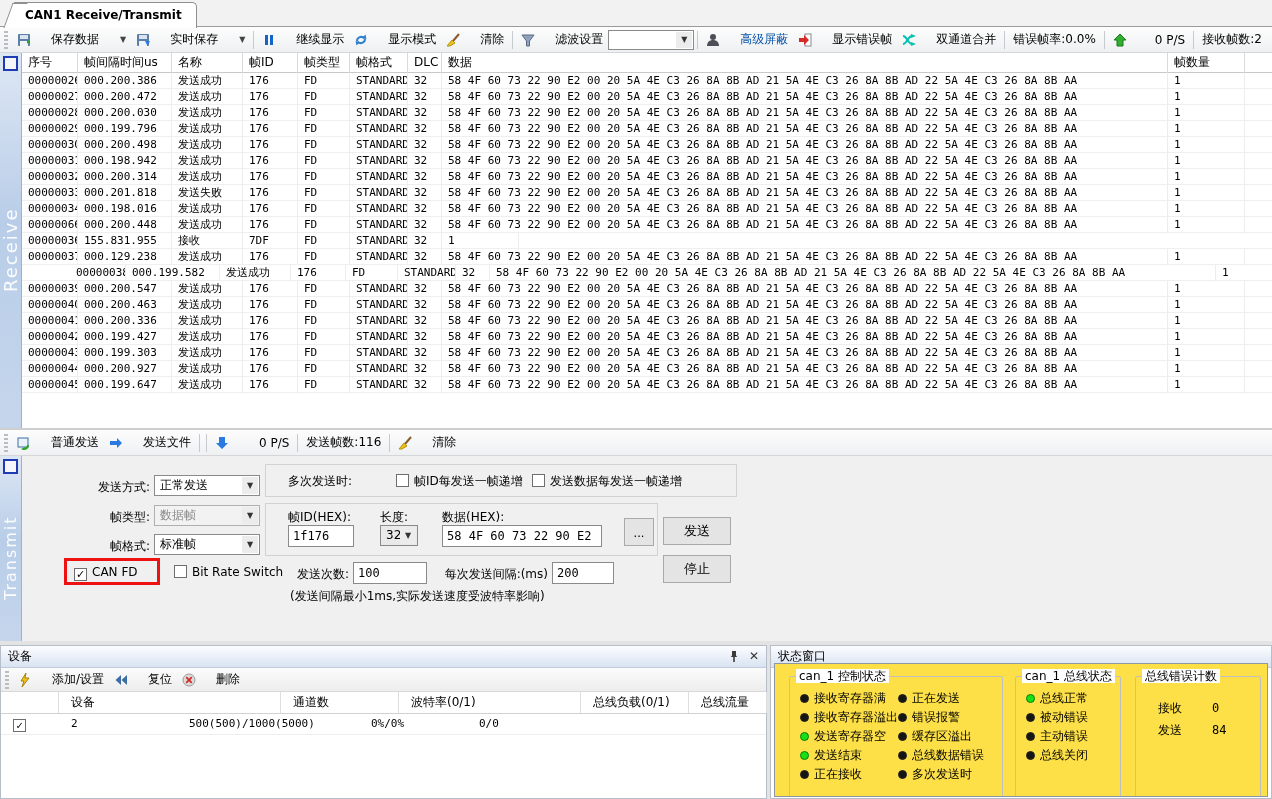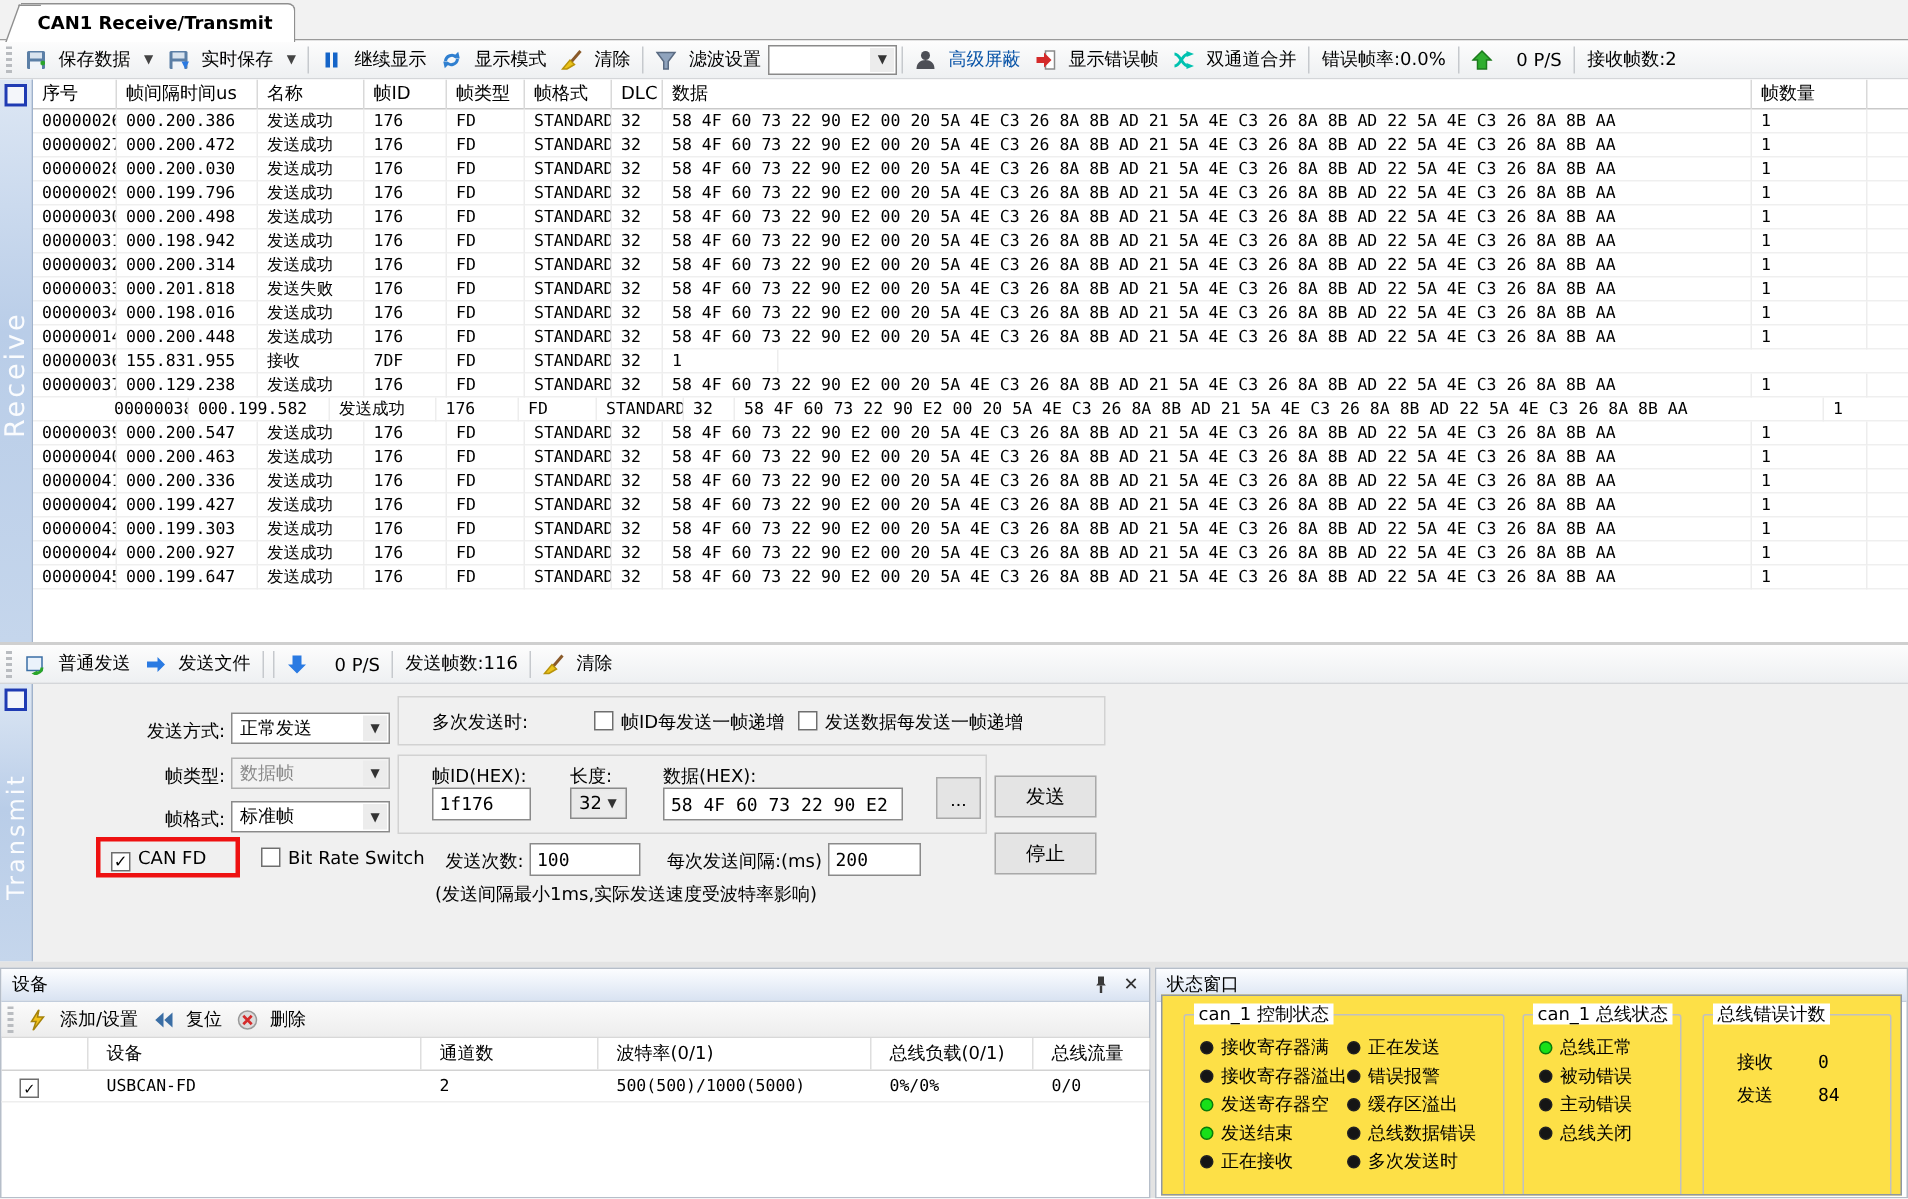--- a/index.html
+++ b/index.html
@@ -20,21 +20,21 @@
   .tab::before { content:""; position:absolute; left:-7px; top:0; bottom:0; width:14px;
     background:#fff; border-left:1px solid #8f8f8f; border-top:1px solid #8f8f8f;
     transform:skewX(-20deg); }
 
   
   .toolbar { position:absolute; left:0; width:1272px; height:26px;
     background:linear-gradient(#fdfdfd,#eef0f2); border-bottom:1px solid #d4d6d9;
     display:flex; align-items:center; padding-left:2px; white-space:nowrap; }
   .grip { width:4px; height:18px; margin:0 4px 0 2px;
     background:repeating-linear-gradient(#b9bcc0 0 2px, transparent 2px 4px); }
-  .titem { display:inline-flex; align-items:center; gap:8px; padding:0 5px; height:22px;justify-content:flex-end; }
+  .titem { display:inline-flex; align-items:center; gap:20px; padding:0 5px; height:22px;justify-content:flex-end; }
   .tsep { width:1px; height:18px; background:#c6c9cd; margin:0 3px; }
   .caret { font-size:8px; color:#444; margin-left:1px; }
   .blue-label { color:#0a55a8; }
   .ic { display:inline-flex; width:14px; height:14px; }
 
   
   .rx-area { position:absolute; left:0; top:53px; width:1272px; height:375px; background:#fff; }
   .vstrip { position:absolute; left:0; top:0; width:22px; height:100%;
     background:linear-gradient(180deg,#dde7f4 0%,#b9cde8 45%,#c5d6ec 100%);
     border-right:1px solid #9fb2cc; display:flex; flex-direction:column; align-items:center; }
@@ -347,21 +347,21 @@
             <div class="tcell" style="width: 94px;">000.198.016</div>
             <div class="tcell" style="width: 71px;">发送成功</div>
             <div class="tcell" style="width: 55px;">176</div>
             <div class="tcell" style="width: 52px;">FD</div>
             <div class="tcell" style="width: 58px;">STANDARD</div>
             <div class="tcell" style="width: 34px;">32</div>
             <div class="tcell" style="width: 726px;">58 4F 60 73 22 90 E2 00 20 5A 4E C3 26 8A 8B AD 21 5A 4E C3 26 8A 8B AD 22 5A 4E C3 26 8A 8B AA</div>
             <div class="tcell" style="width: 77px;">1</div>
           </div>
           <div class="trow">
-            <div class="tcell" style="width: 56px;">00000014</div>
+            <div class="tcell" style="width: 56px;">00000066</div>
             <div class="tcell" style="width: 94px;">000.200.448</div>
             <div class="tcell" style="width: 71px;">发送成功</div>
             <div class="tcell" style="width: 55px;">176</div>
             <div class="tcell" style="width: 52px;">FD</div>
             <div class="tcell" style="width: 58px;">STANDARD</div>
             <div class="tcell" style="width: 34px;">32</div>
             <div class="tcell" style="width: 726px;">58 4F 60 73 22 90 E2 00 20 5A 4E C3 26 8A 8B AD 21 5A 4E C3 26 8A 8B AD 22 5A 4E C3 26 8A 8B AA</div>
             <div class="tcell" style="width: 77px;">1</div>
           </div>
           <div class="trow">
@@ -638,21 +638,20 @@
       <div class="dev-thead" id="dev-thead">
           <div class="dev-hcell" style="width: 58px;"></div>
           <div class="dev-hcell" style="width: 222px;">设备</div>
           <div class="dev-hcell" style="width: 118px;">通道数</div>
           <div class="dev-hcell" style="width: 182px;">波特率(0/1)</div>
           <div class="dev-hcell" style="width: 108px;">总线负载(0/1)</div>
           <div class="dev-hcell" style="width: 78px;">总线流量(0/1)</div>
         </div>
       <div class="dev-row" id="dev-row">
           <div class="dev-cell" style="width: 58px;"><span class="cb checked" style="margin-left: 0px;"></span></div>
-          <div class="dev-cell" style="width: 222px;">USBCAN-FD</div>
           <div class="dev-cell" style="width: 118px;">2</div>
           <div class="dev-cell" style="width: 182px;">500(500)/1000(5000)</div>
           <div class="dev-cell" style="width: 108px;">0%/0%</div>
           <div class="dev-cell" style="width: 78px;">0/0</div>
         </div>
     </div>
 
     <div class="panel" style="left:770px; width:502px;">
       <div class="panel-title">
         <span>状态窗口</span>

